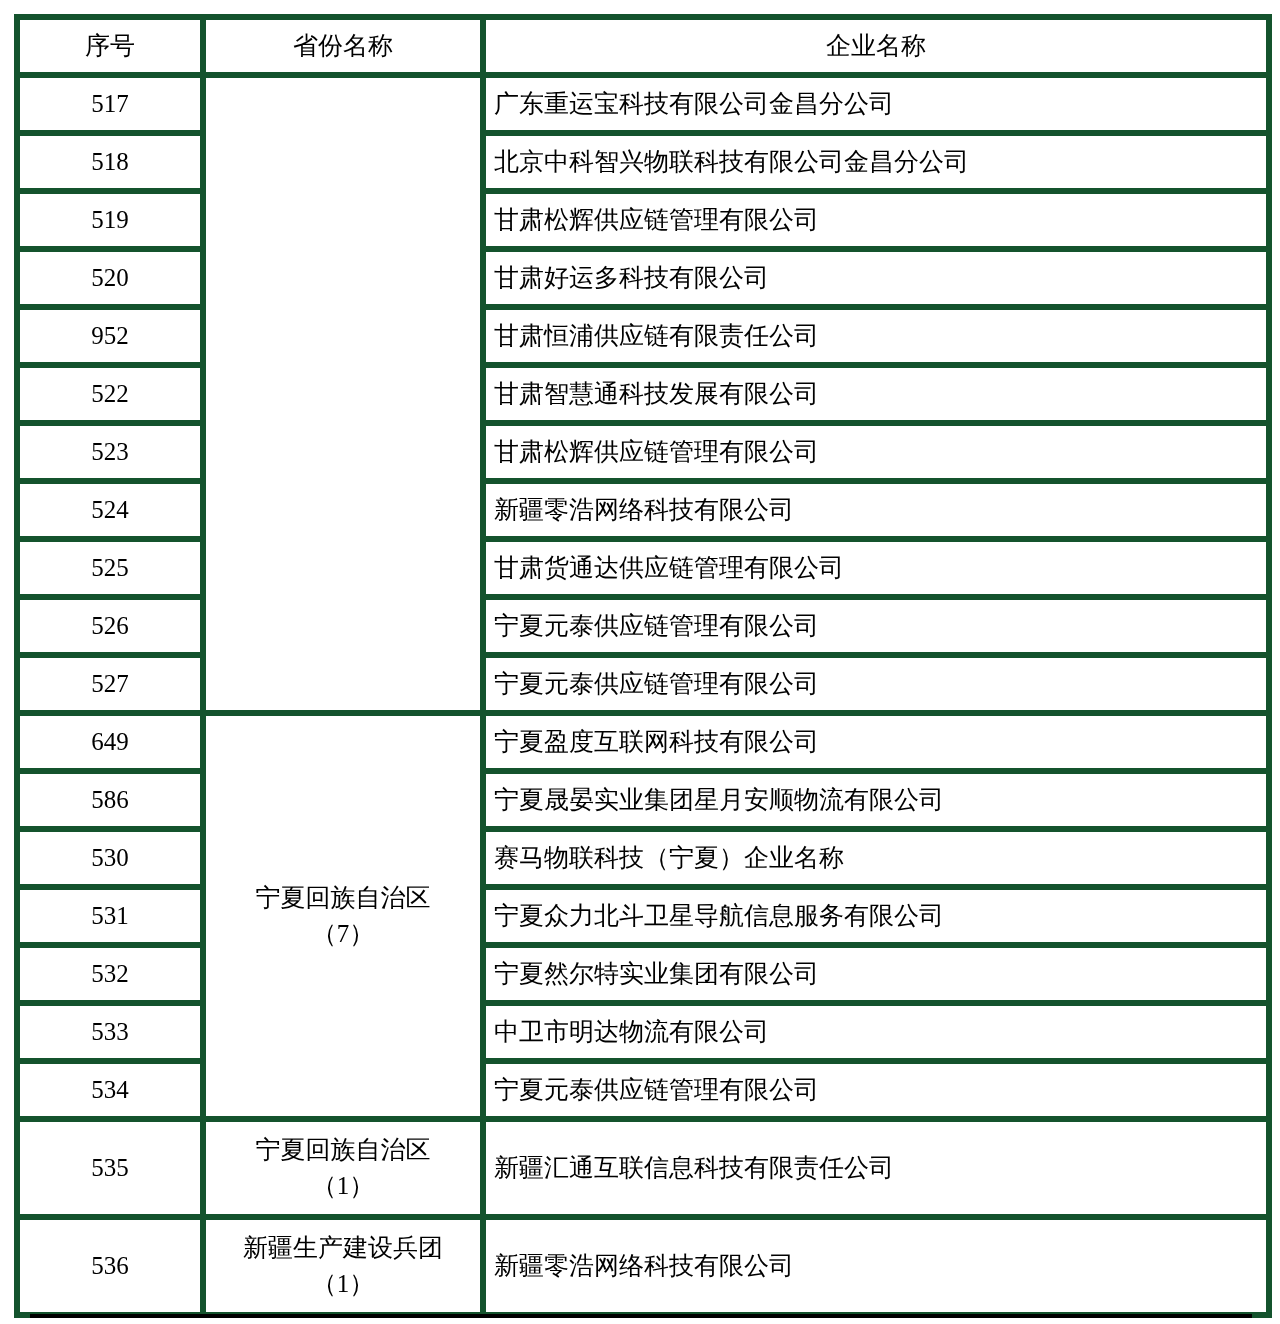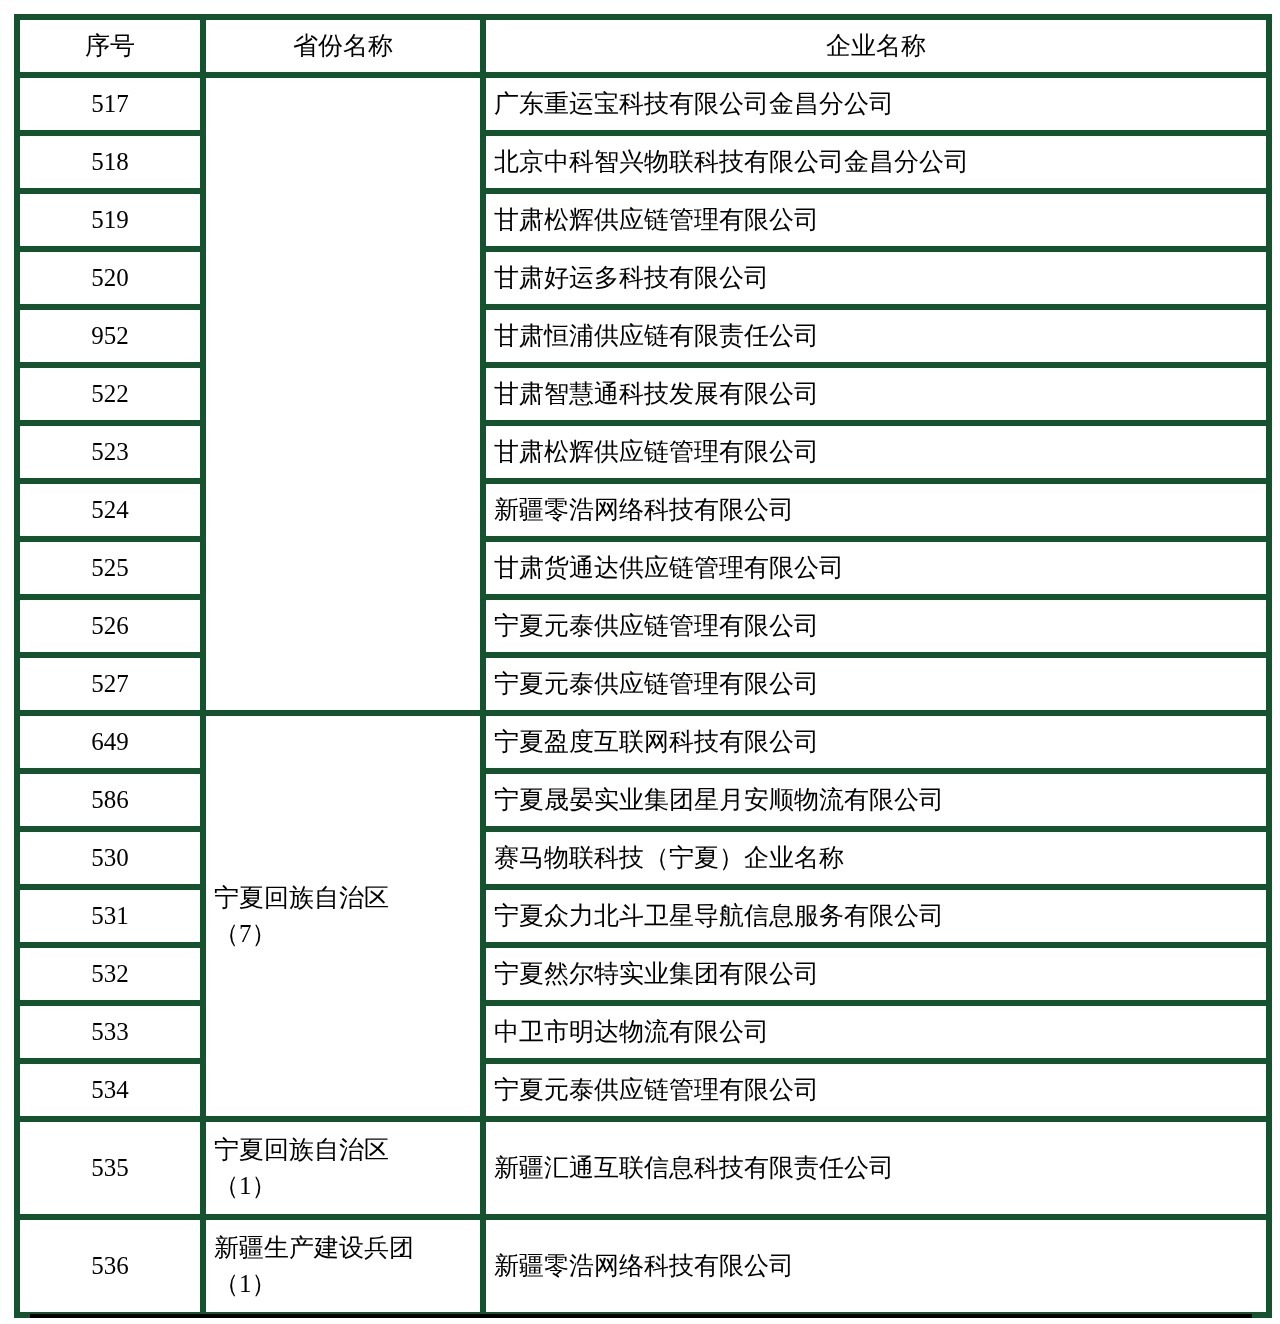--- a/index.html
+++ b/index.html
@@ -45,20 +45,21 @@
     text-align: center;
     height: 52px;
     font-size: 26px;
   }
   td.idx {
     text-align: center;
     height: 52px;
     font-size: 26px;
   }
   td.prov {
+    text-align: center;
     font-size: 25px;
   }
   td.prov .prov-inner {
     display: block;
     line-height: 1.45;
   }
   td.ent {
     text-align: left;
     font-size: 25px;
     padding-left: 14px;

